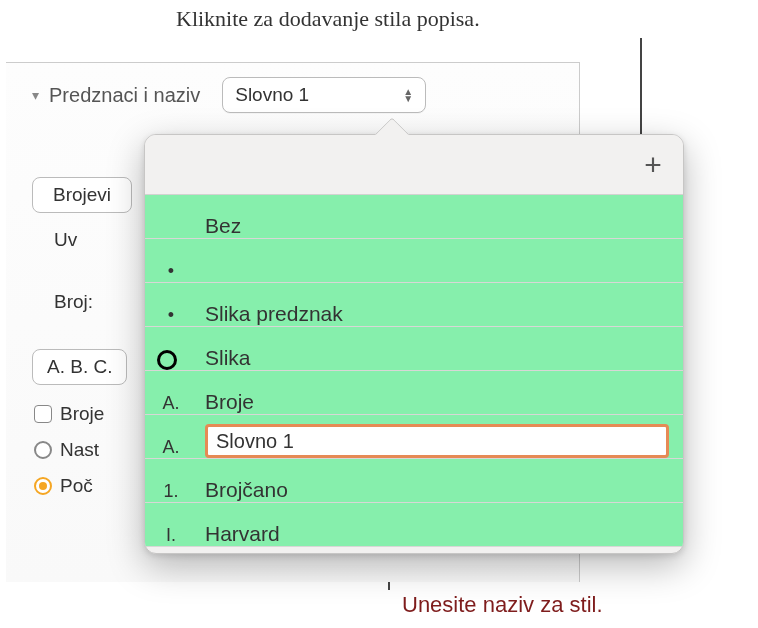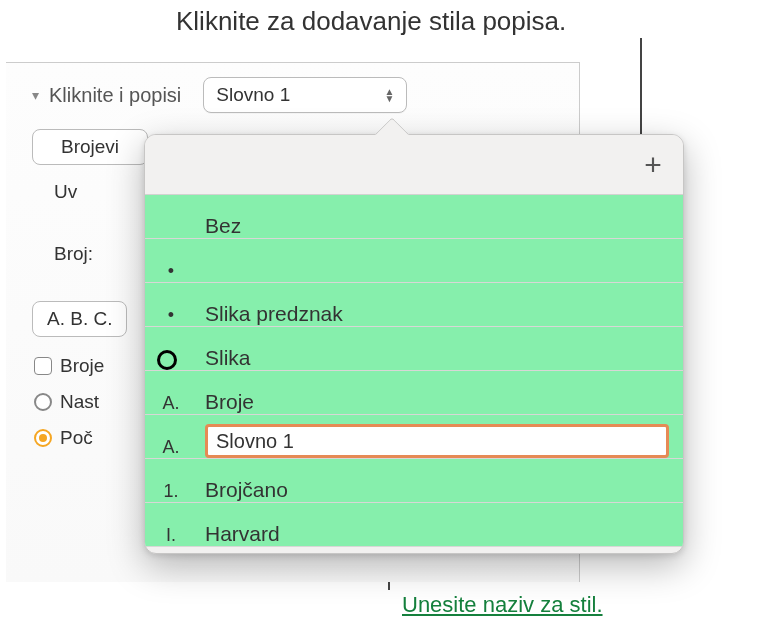--- a/index.html
+++ b/index.html
@@ -1,33 +1,33 @@
 <!DOCTYPE html>
 <html><head>
 <meta charset="utf-8">
 <style>
   * { box-sizing: border-box; font-family: -apple-system, "Helvetica Neue", Arial, sans-serif; }
   body { margin: 0; width: 758px; height: 628px; background: #fff; position: relative; overflow: hidden; }
 
   .callout-top {
     position: absolute;
     left: 176px; top: 6px;
-    font-size: 26px; color: #333;
+    font-size: 22px; color: #333; font-family: Liberation Serif, serif;
   }
   .callout-line-top {
     position: absolute;
     left: 640px; top: 38px;
     width: 2px; height: 130px;
     background: #444;
   }
 
   .callout-bottom {
     position: absolute;
     left: 402px; top: 592px;
-    font-size: 22px; color: #15803d; text-decoration: underline;
+    font-size: 22px; color: #7f1d1d;
   }
   .callout-line-bottom {
     position: absolute;
     left: 388px; top: 490px;
     width: 2px; height: 100px;
     background: #444;
   }
 
   .panel-bg {
     position: absolute;
@@ -54,22 +54,22 @@
     font-size: 19px; color:#333;
     box-shadow: 0 1px 0 rgba(0,0,0,0.03);
   }
   .dropdown .arrows {
     margin-left: auto;
     display:flex; flex-direction:column; line-height:7px; color:#666; font-size:10px;
   }
 
   .tabbtn {
     background:#fff; border:1px solid #bbb; border-radius:8px;
-    height:36px; padding:0 28px; font-size:19px; color:#333;
-    display:inline-flex; align-items:center;
+    height:36px; padding:0 20px; font-size:19px; color:#333;
+    display:inline-flex; align-items:center;margin-top:48px;
   }
   .sub-label { font-size:19px; color:#333; margin: 12px 0 8px 22px;}
   .abc {
     background:#fff; border:1px solid #bbb; border-radius:8px;
     height:36px; padding:0 14px; font-size:19px; color:#333;
     display:inline-flex; align-items:center; margin-top:28px;
   }
   .check { font-size:19px; color:#333; margin:18px 0 0 2px; display:flex; align-items:center; gap:8px;}
   .box { width:18px; height:18px; border:1px solid #888; border-radius:4px; background:#fff;}
   .radio { font-size:19px; color:#333; margin:14px 0 0 2px; display:flex; align-items:center; gap:8px;}
@@ -150,21 +150,21 @@
 <div class="callout-top">Kliknite za dodavanje stila popisa.</div>
 <div class="callout-line-top"></div>
 
 <div class="callout-bottom">Unesite naziv za stil.</div>
 <div class="callout-line-bottom"></div>
 
 <div class="panel-bg">
   <div class="row">
     <div class="section-label">
       <span class="chev">▾</span>
-      <span>Kliknite i popisi</span>
+      <span>Predznaci i naziv</span>
     </div>
     <div class="dropdown">
       <span>Slovno 1</span>
       <span class="arrows">
           <span>▲</span>
           <span>▼</span>
         </span>
     </div>
   </div>
 

